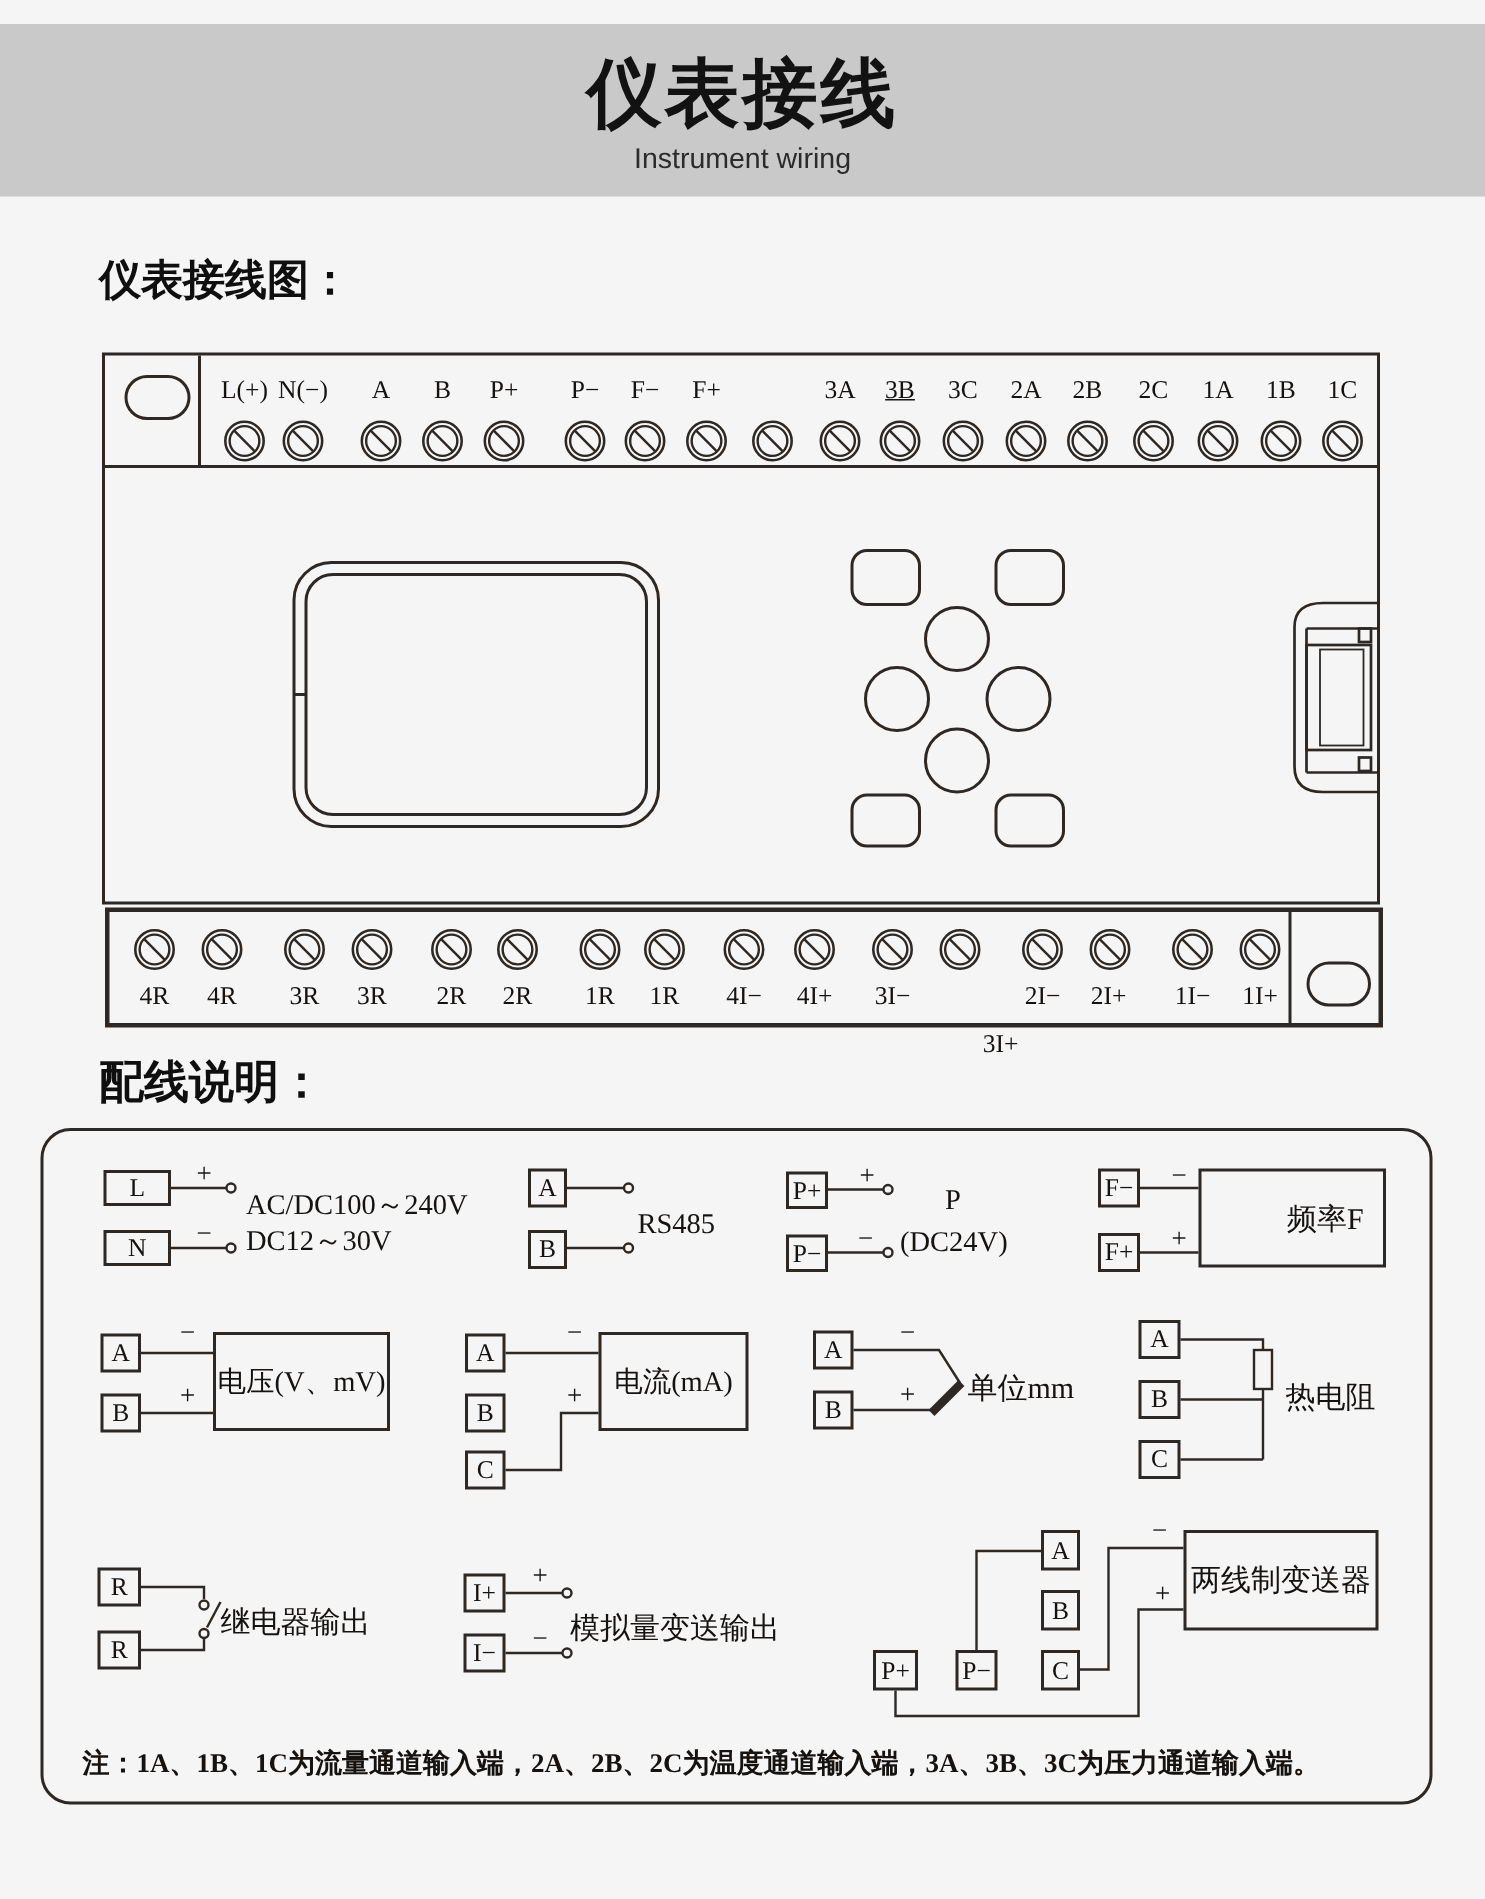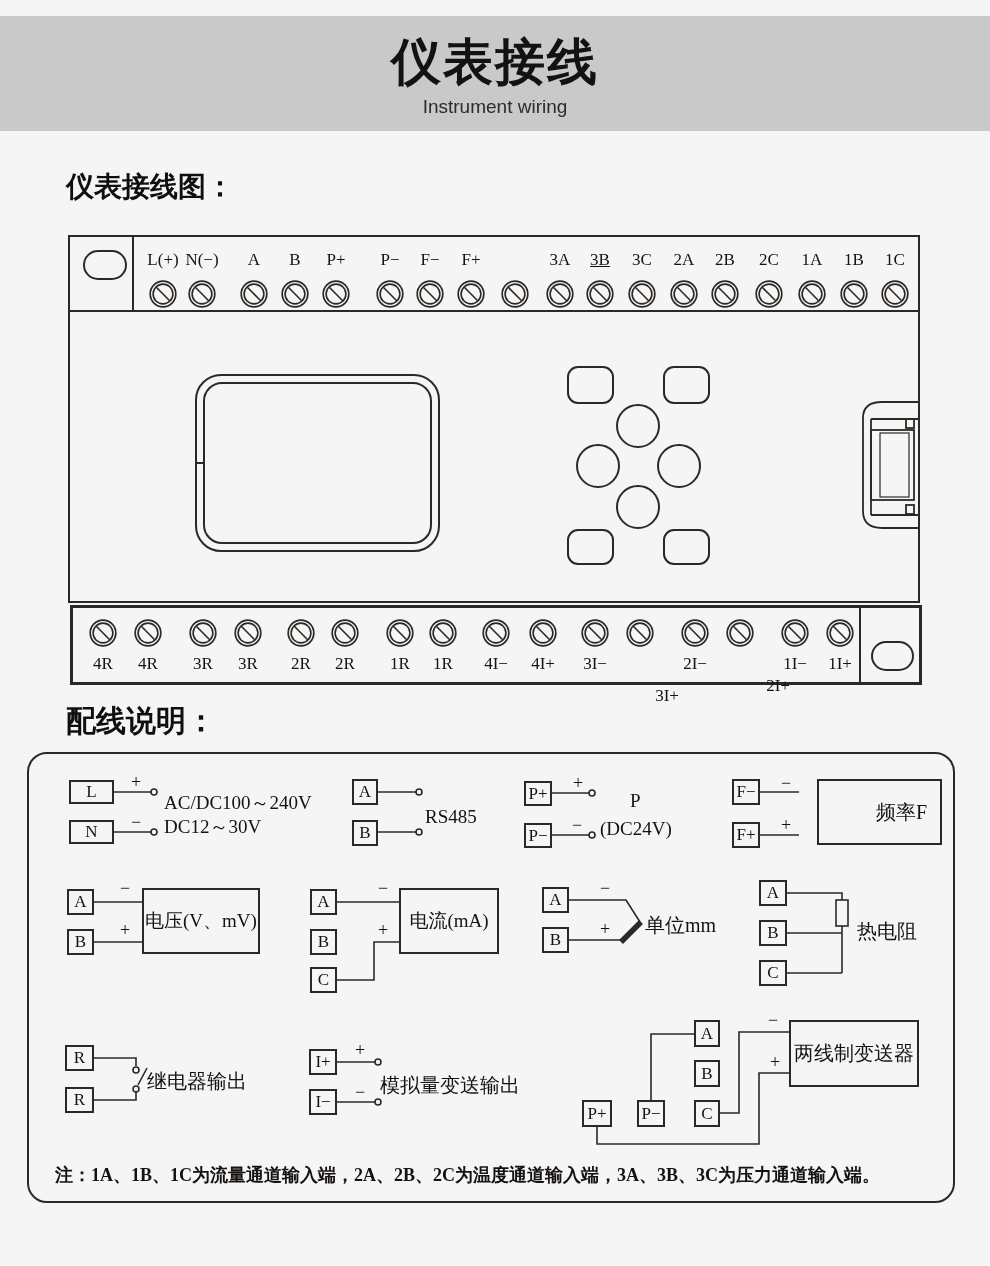--- a/index.html
+++ b/index.html
@@ -277,21 +277,21 @@
             <circle cx="15" cy="15" r="12.8" fill="none" stroke="#2d2824" stroke-width="1.7"></circle>
             <circle cx="15" cy="15" r="9.9" fill="none" stroke="#2d2824" stroke-width="1.6"></circle>
             <line x1="8.3" y1="8.3" x2="21.7" y2="21.7" stroke="#2d2824" stroke-width="1.6"></line>
           </svg></div>
         <div class="term-label" style="left: 592px; top: 46px;">2I−</div>
         <div class="screw-wrap" style="left: 607px; top: 10px;"><svg width="30" height="30" viewBox="0 0 30 30">
             <circle cx="15" cy="15" r="12.8" fill="none" stroke="#2d2824" stroke-width="1.7"></circle>
             <circle cx="15" cy="15" r="9.9" fill="none" stroke="#2d2824" stroke-width="1.6"></circle>
             <line x1="8.3" y1="8.3" x2="21.7" y2="21.7" stroke="#2d2824" stroke-width="1.6"></line>
           </svg></div>
-        <div class="term-label" style="left: 675px; top: 46px; margin-top: 22px;">2I+</div>
+        <div class="term-label" style="left: 636px; top: 46px;">2I+</div>
         <div class="screw-wrap" style="left: 652px; top: 10px;"><svg width="30" height="30" viewBox="0 0 30 30">
             <circle cx="15" cy="15" r="12.8" fill="none" stroke="#2d2824" stroke-width="1.7"></circle>
             <circle cx="15" cy="15" r="9.9" fill="none" stroke="#2d2824" stroke-width="1.6"></circle>
             <line x1="8.3" y1="8.3" x2="21.7" y2="21.7" stroke="#2d2824" stroke-width="1.6"></line>
           </svg></div>
         <div class="term-label" style="left: 692px; top: 46px;">1I−</div>
         <div class="screw-wrap" style="left: 707px; top: 10px;"><svg width="30" height="30" viewBox="0 0 30 30">
             <circle cx="15" cy="15" r="12.8" fill="none" stroke="#2d2824" stroke-width="1.7"></circle>
             <circle cx="15" cy="15" r="9.9" fill="none" stroke="#2d2824" stroke-width="1.6"></circle>
             <line x1="8.3" y1="8.3" x2="21.7" y2="21.7" stroke="#2d2824" stroke-width="1.6"></line>
@@ -380,21 +380,21 @@
     <div class="tb" style="left:495px;top:69px;width:28px;height:25px;">P−</div>
     <div class="sg" style="left:540px;top:19px;">+</div>
     <div class="sg" style="left:539px;top:61px;">−</div>
     <div class="fl" style="left:601px;top:36px;">P</div>
     <div class="fl" style="left:571px;top:64px;">(DC24V)</div>
 
     <div class="tb" style="left:703px;top:25px;width:28px;height:26px;">F−</div>
     <div class="tb" style="left:703px;top:68px;width:28px;height:26px;">F+</div>
     <div class="sg" style="left:748px;top:19px;">−</div>
     <div class="sg" style="left:748px;top:61px;">+</div>
-    <div class="bb" style="left:788px;top:25px;width:125px;height:66px;padding-left:44px;">频率F</div>
+    <div class="bb" style="left:770px;top:25px;width:125px;height:66px;padding-left:44px;">频率F</div>
 
     <div class="tb" style="left:38px;top:135px;width:27px;height:26px;">A</div>
     <div class="tb" style="left:38px;top:175px;width:27px;height:26px;">B</div>
     <div class="sg" style="left:87px;top:124px;">−</div>
     <div class="sg" style="left:87px;top:166px;">+</div>
     <div class="bb" style="left:113px;top:134px;width:118px;height:66px;font-size:19px;">电压(V、mV)</div>
 
     <div class="tb" style="left:281px;top:135px;width:27px;height:26px;">A</div>
     <div class="tb" style="left:281px;top:175px;width:27px;height:26px;">B</div>
     <div class="tb" style="left:281px;top:213px;width:27px;height:26px;">C</div>

